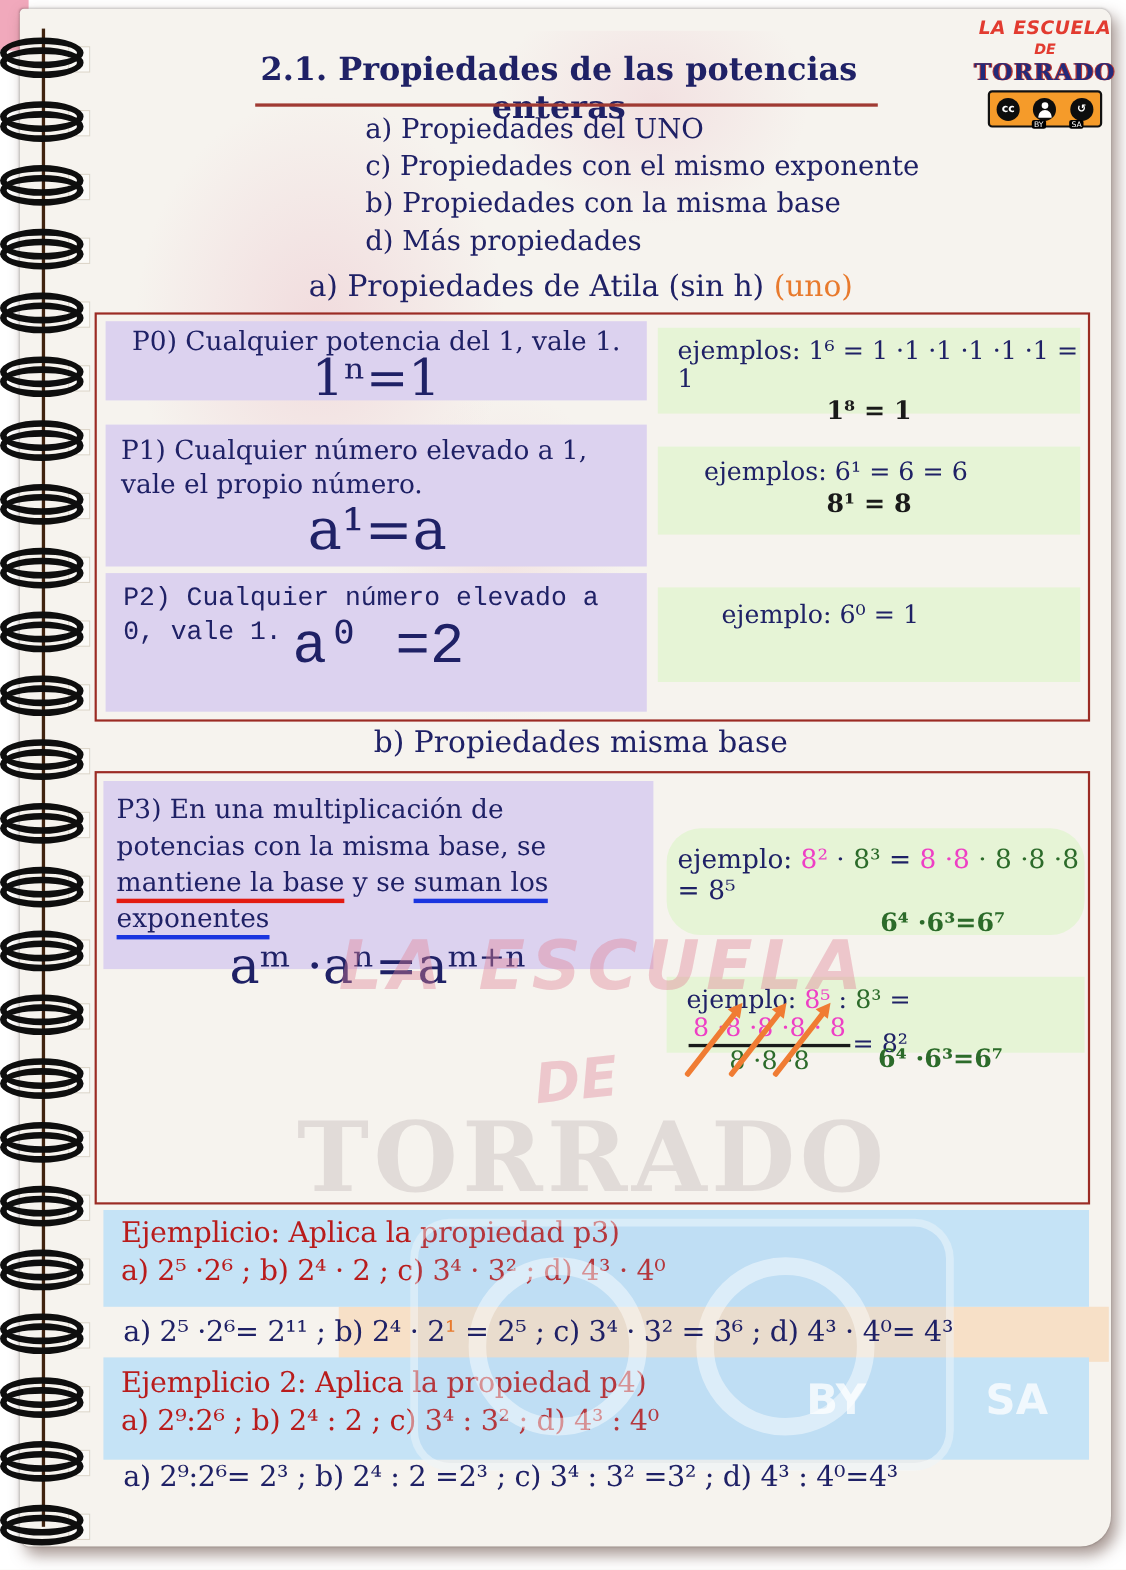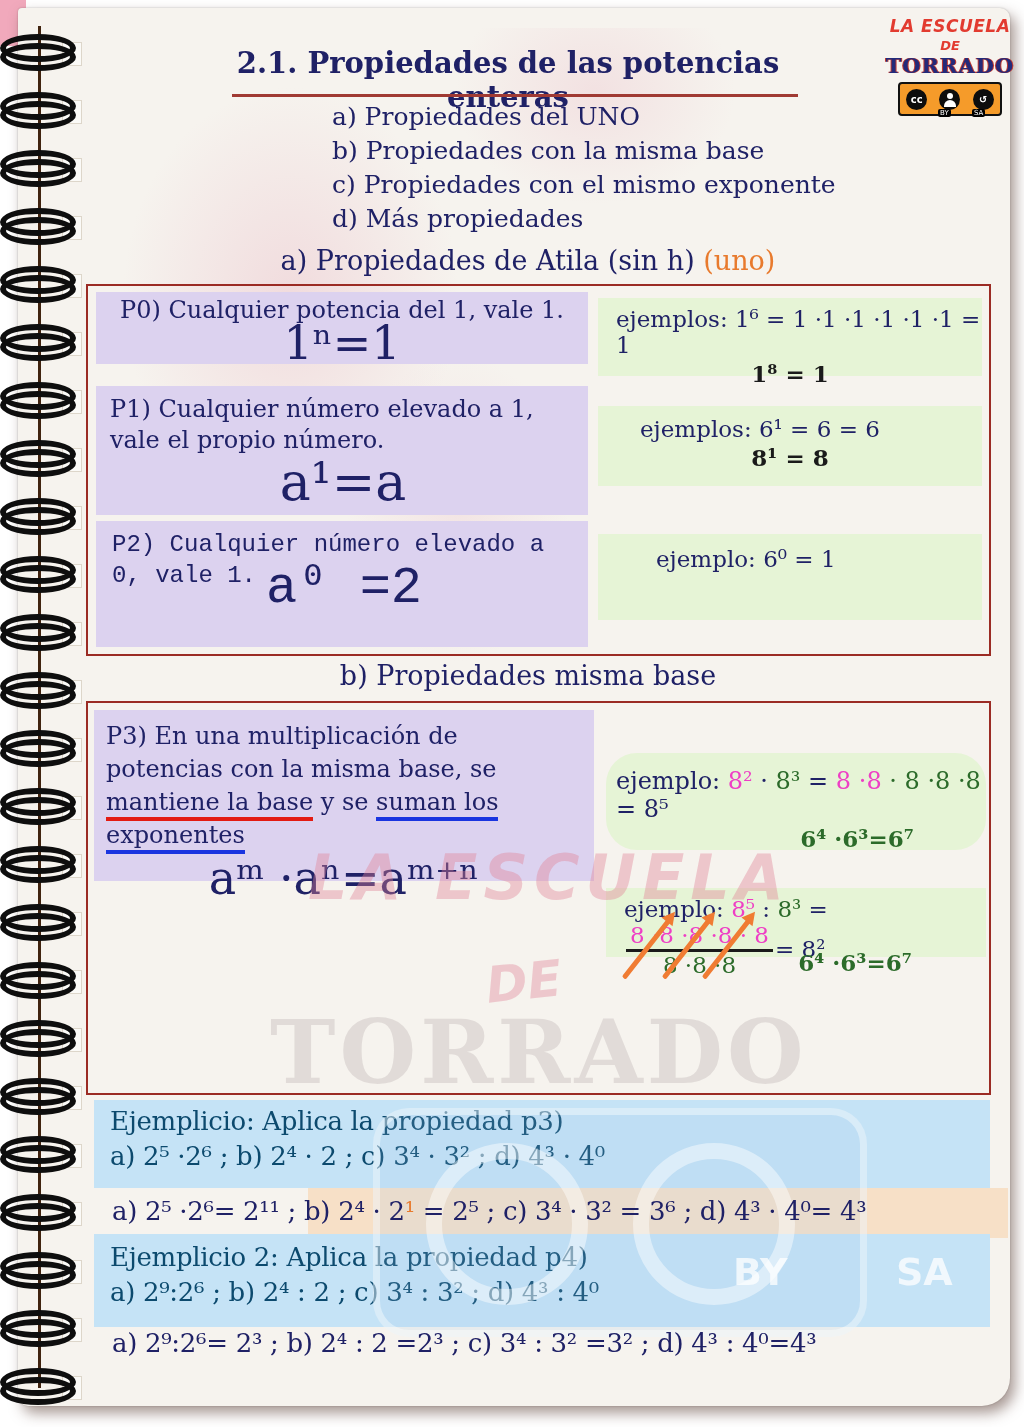--- a/index.html
+++ b/index.html
@@ -53,21 +53,21 @@
   .toc{left:314px;top:92px;font-size:25px;line-height:34px;color:#1f2166;}
   .heading-a{left:60px;top:237px;width:900px;text-align:center;font-size:27px;color:#1f2166;}
   .heading-b{left:60px;top:652px;width:900px;text-align:center;font-size:27px;color:#1f2166;}
 
   .sec{border:2px solid #9b2b24;}
   .sec1{left:68px;top:276px;width:901px;height:368px;}
   .sec2{left:68px;top:693px;width:901px;height:390px;}
 
   .pbox{background:#dcd2ef;color:#1f2166;}
   .gbox{background:#e6f4d6;color:#1f2166;}
-  .bbox{background:#c5e3f6;color:#0c4a6e;z-index:2;}
+  .bbox{background:#c5e3f6;color:#b91c1c;z-index:2;}
 
   .p0box{left:78px;top:284px;width:492px;height:72px;padding-top:4px;box-sizing:border-box;}
   .p0box .ptext{text-align:center;font-size:24px;}
   .p0box .formula{text-align:center;font-size:46px;line-height:1.0;margin-top:-4px;}
 
   .ex0box{left:580px;top:290px;width:384px;height:78px;padding-top:8px;box-sizing:border-box;}
   .ex0box .l1{padding-left:18px;font-size:23px;}
   .ex1box{left:580px;top:398px;width:384px;height:80px;padding-top:10px;box-sizing:border-box;}
   .ex1box .l1{padding-left:42px;font-size:23px;}
   .ex2box{left:580px;top:526px;width:384px;height:86px;padding-top:12px;box-sizing:border-box;}
@@ -140,22 +140,22 @@
           <span class="person"></span>
         </span>
       <span class="cc-circle">↺</span>
       <span class="tab tab-by">BY</span>
       <span class="tab tab-sa">SA</span>
     </div>
   </div>
 
   <div class="abs toc">
     <div>a) Propiedades del UNO</div>
+    <div>c) Propiedades con el mismo exponente</div>
     <div>b) Propiedades con la misma base</div>
-    <div>c) Propiedades con el mismo exponente</div>
     <div>d) Más propiedades</div>
   </div>
 
   <div class="abs heading-a">
     <span>a) Propiedades de Atila (sin h) </span><span class="org">(uno)</span>
   </div>
 
   <div class="abs sec sec1"></div>
 
   <div class="abs pbox p0box">

